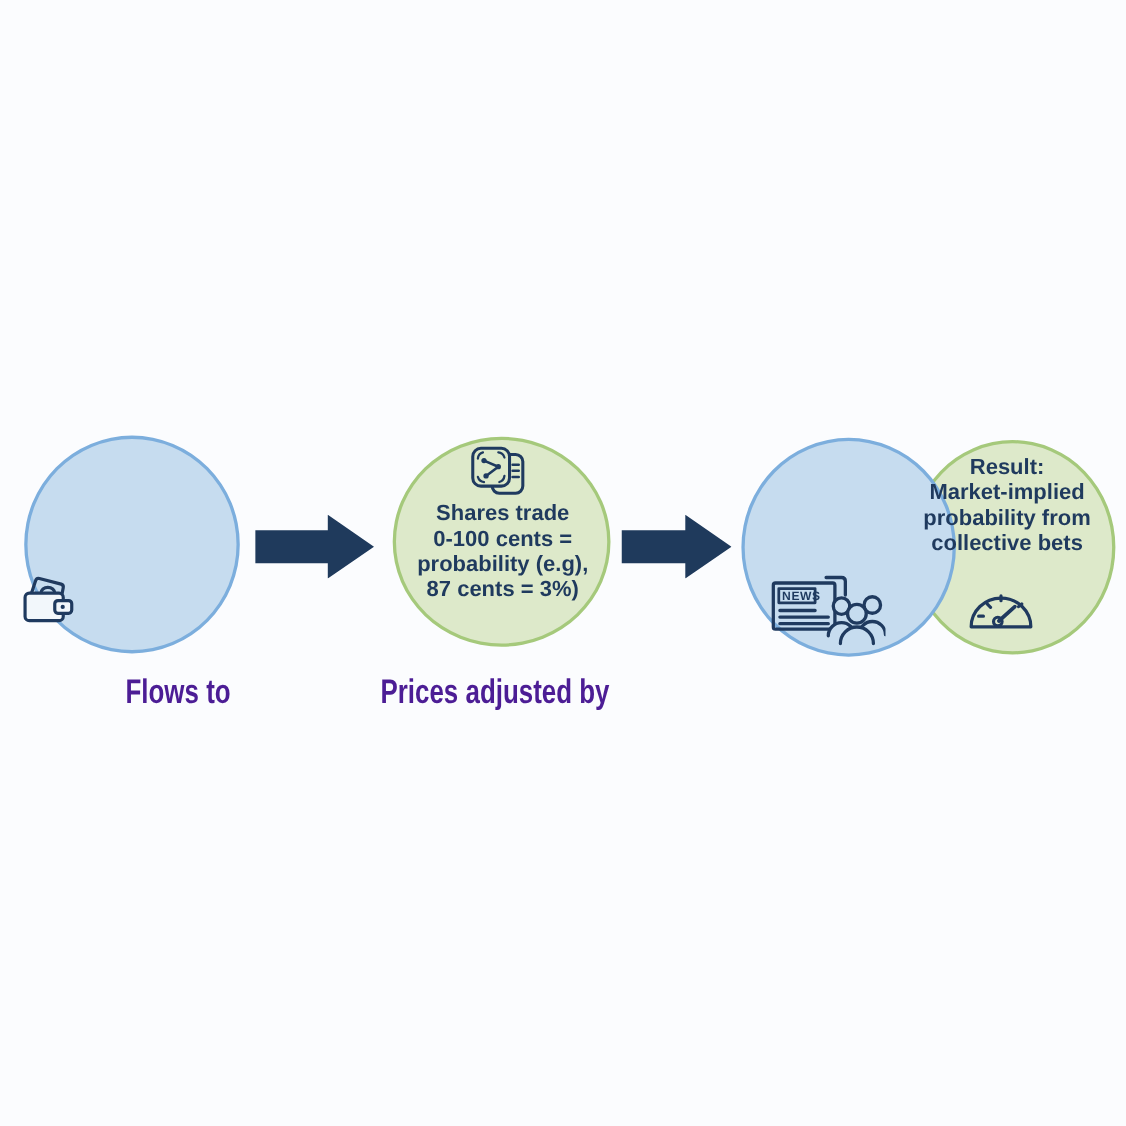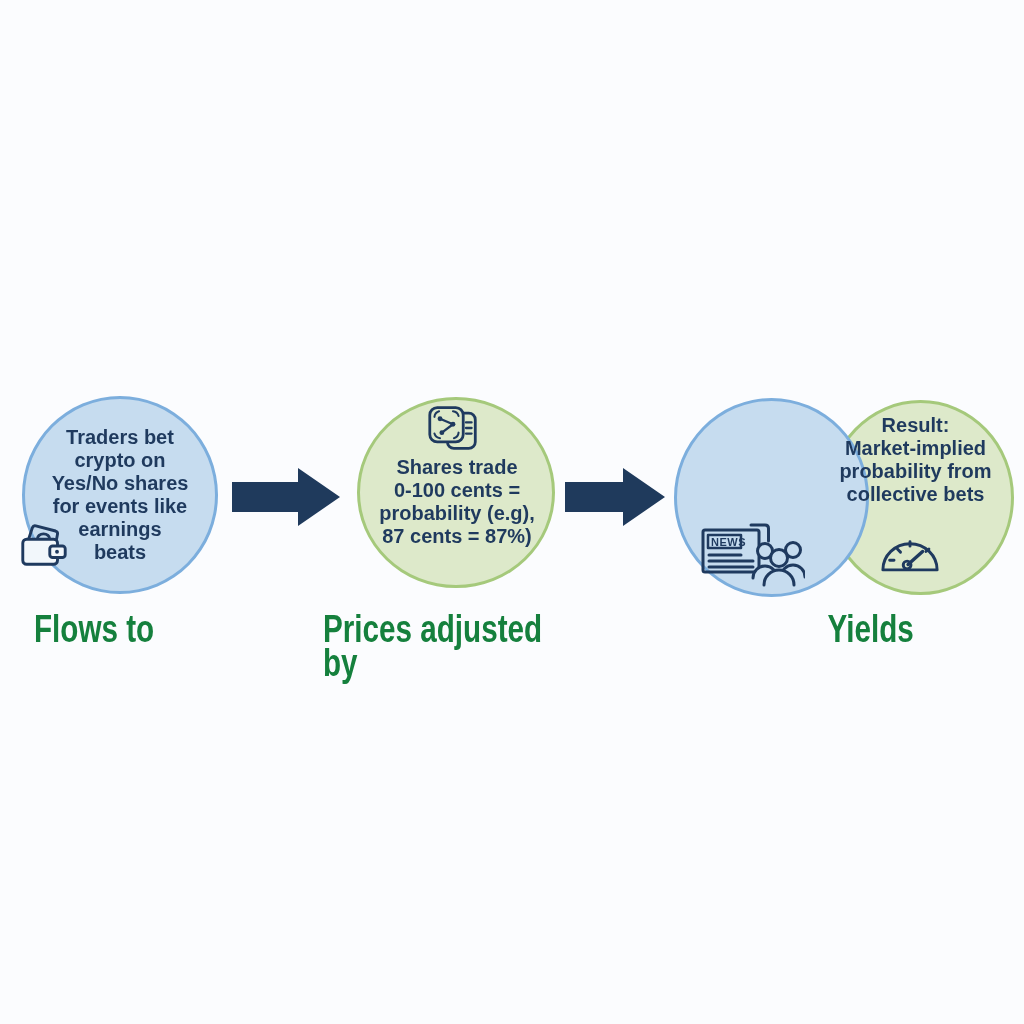--- a/index.html
+++ b/index.html
@@ -35,22 +35,22 @@
   #wallet{left:17px;top:517px;}
   #shares{left:427px;top:404px;}
   #news{left:701px;top:521px;}
   #gauge{left:879px;top:527px;}
 
   .arrow{position:absolute;z-index:3;}
   #a1{left:232px;top:468px;}
   #a2{left:565px;top:468px;}
 
   .edge-label{
-    position:absolute;z-index:4;text-align:left;
-    color:#15803d;font-weight:bold;font-size:39px;line-height:34px;
+    position:absolute;z-index:4;text-align:right;
+    color:#4c1d95;font-weight:bold;font-size:31px;line-height:34px;
   }
   .edge-label > span{display:inline-block;transform:scaleX(0.76);transform-origin:50% 50%;}
   #label1{left:15px;top:612px;width:210px;}
   #label2{left:287px;top:612px;width:300px;}
   #label3{left:814px;top:612px;width:200px;}
 </style>
 </head>
 <body>
 
 <div class="canvas">
@@ -60,30 +60,24 @@
   <div class="node blue" id="c1"></div>
   <div class="node green" id="c2"></div>
 
   <svg class="arrow" id="a1" width="108" height="58" viewBox="0 0 108 58">
     <polygon points="0,14 66,14 66,0 108,29 66,58 66,44 0,44" fill="#1f3a5c"></polygon>
   </svg>
   <svg class="arrow" id="a2" width="100" height="58" viewBox="0 0 100 58">
     <polygon points="0,14 58,14 58,0 100,29 58,58 58,44 0,44" fill="#1f3a5c"></polygon>
   </svg>
 
-  <div class="node-text" id="t1">Traders bet
-crypto on
-Yes/No shares
-for events like
-earnings
-beats</div>
   <div class="node-text" id="t2">Shares trade
 0-100 cents =
 probability (e.g),
-87 cents = 87%)</div>
+87 cents = 3%)</div>
   <div class="node-text" id="t4">Result:
 Market-implied
 probability from
 collective bets</div>
 
   <svg class="icon" id="wallet" width="54" height="56" viewBox="0 0 56 56" fill="none" stroke="#1f3a5f" stroke-width="3" stroke-linecap="round" stroke-linejoin="round">
     <path d="M12 22 L16 10 q1 -2.5 3.5 -1.8 L40 13.5 q2.5 0.8 2 3.3 L41 22"></path>
     <path d="M21 22 a6.5 5.5 0 0 1 13 0"></path>
     <rect x="6" y="22" width="36" height="26" rx="4" fill="#f2f7fb"></rect>
     <rect x="34" y="29" width="16" height="12" rx="3" fill="#f2f7fb"></rect>
@@ -123,17 +117,14 @@
     <path d="M30 38.5 L45 25" stroke-width="3.5"></path>
     <circle cx="29" cy="39" r="4"></circle>
   </svg>
 
   <div class="edge-label" id="label1">
     <span>Flows to</span>
   </div>
   <div class="edge-label" id="label2">
     <span>Prices adjusted by</span>
   </div>
-  <div class="edge-label" id="label3">
-    <span>Yields</span>
-  </div>
 
 </div>
 
 </body></html>

